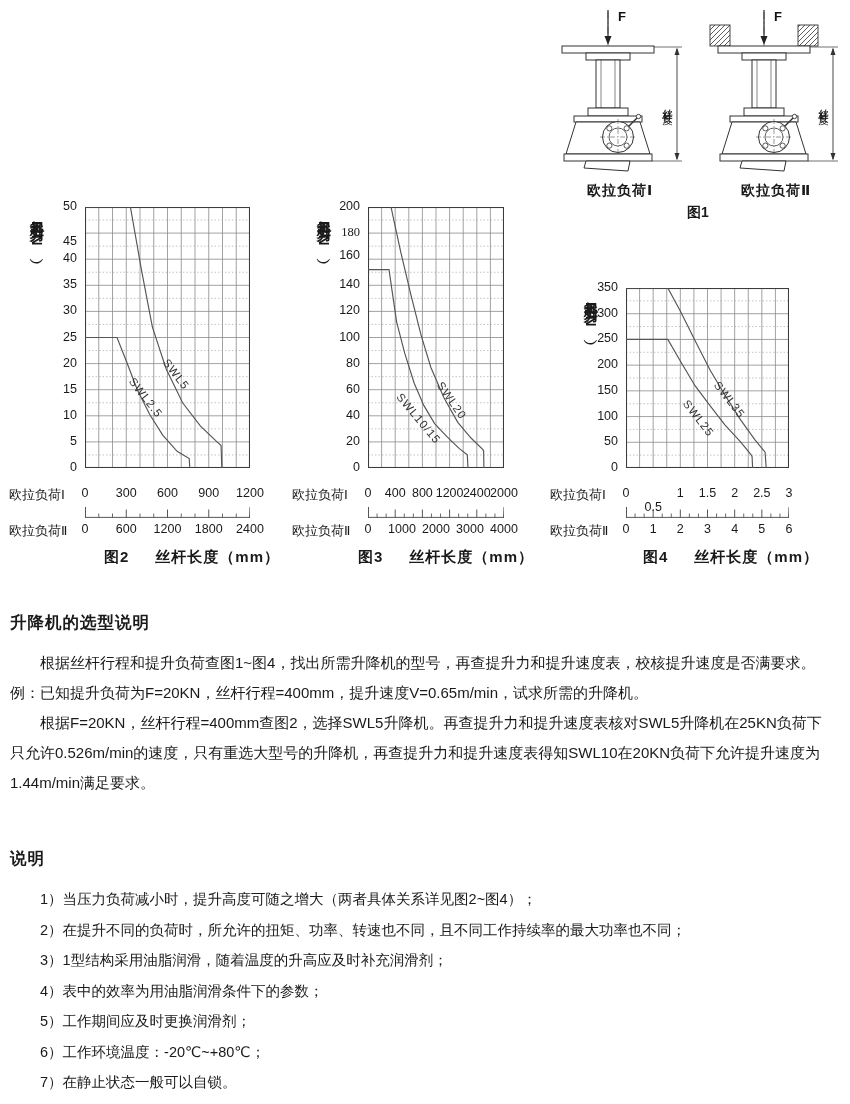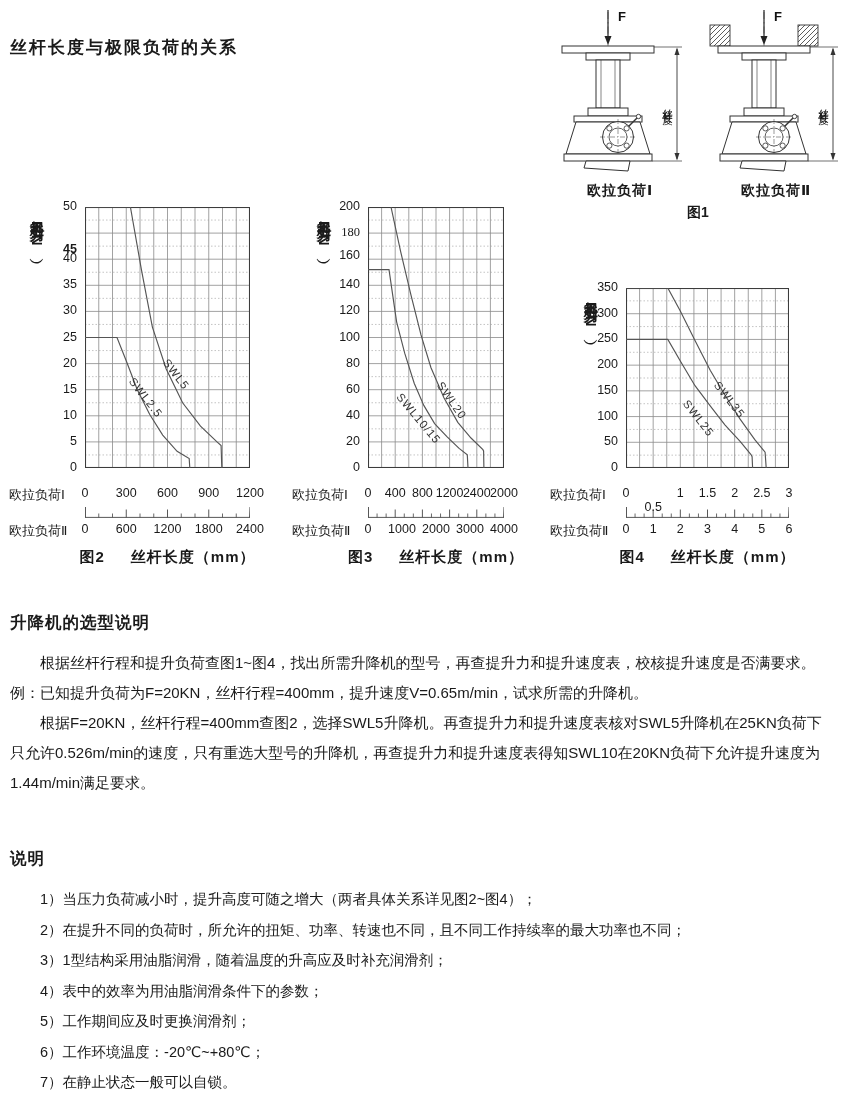--- a/index.html
+++ b/index.html
@@ -16,35 +16,34 @@
   .chart{position:absolute;}
   .y-title{position:absolute;top:2px;writing-mode:vertical-rl;font-size:15px;font-weight:600;
            letter-spacing:3px;white-space:nowrap;}
   .yticks{position:absolute;top:0;left:-40px;width:36px;}
   .yticks span{position:absolute;right:4px;font-size:12.5px;}
   .plot-svg{position:absolute;left:0;top:0;display:block;}
   .axis-row{position:absolute;left:0;height:16px;font-size:12.5px;}
   .axis-row .row-label{position:absolute;left:-76px;top:0;width:74px;font-size:13px;white-space:nowrap;}
   .axis-row .xtick{position:absolute;top:0;transform:translateX(-50%);white-space:nowrap;}
   .ruler-svg{position:absolute;left:0;}
-  .chart-caption{position:absolute;display:flex;justify-content:center;gap:26px;
+  .chart-caption{position:absolute;display:flex;justify-content:flex-end;gap:26px;
                  font-size:15px;font-weight:600;letter-spacing:1px;white-space:nowrap;}
   
   .section{position:absolute;left:10px;width:812px;}
   .section h2{font-size:16.5px;font-weight:bold;margin:0 0 14px 0;letter-spacing:1px;}
   .section p{font-size:15px;line-height:30px;margin:0;}
   .section p.indent{text-indent:2em;}
   .notes .note-item{font-size:14.5px;line-height:30.5px;padding-left:30px;}
 </style>
 </head>
 <body>
 
 <div class="page">
 
-  <div class="doc-title">丝杆长度与极限负荷的关系</div>
 
   <div class="fig1">
     <div class="fig1-row">
       <div class="jack">
         <div><svg width="144" height="170" viewBox="0 0 144 170">
               <defs>
                 <pattern id="hatch0" width="5" height="5" patternUnits="userSpaceOnUse">
                   <path d="M0,5 L5,0" stroke="#333" stroke-width="0.8"></path>
                 </pattern>
               </defs>
@@ -132,21 +131,21 @@
       <div class="yticks" style="height: 261px;">
         <span style="top: 253px;">0</span>
         <span style="top: 226.9px;">5</span>
         <span style="top: 200.8px;">10</span>
         <span style="top: 174.7px;">15</span>
         <span style="top: 148.6px;">20</span>
         <span style="top: 122.5px;">25</span>
         <span style="top: 96.4px;">30</span>
         <span style="top: 70.3px;">35</span>
         <span style="top: 44.2px;">40</span>
-        <span style="top: 35px; font-weight: bold;">45</span>
+        <span style="top: 27px;">45</span>
         <span style="top: -8px;">50</span>
       </div>
       <svg class="plot-svg" width="165" height="261">
         <line x1="13.75" y1="0" x2="13.75" y2="261" stroke="#8a8a8a" stroke-width="0.8"></line>
         <line x1="27.5" y1="0" x2="27.5" y2="261" stroke="#8a8a8a" stroke-width="0.8"></line>
         <line x1="41.25" y1="0" x2="41.25" y2="261" stroke="#8a8a8a" stroke-width="0.8"></line>
         <line x1="55" y1="0" x2="55" y2="261" stroke="#8a8a8a" stroke-width="0.8"></line>
         <line x1="68.75" y1="0" x2="68.75" y2="261" stroke="#8a8a8a" stroke-width="0.8"></line>
         <line x1="82.5" y1="0" x2="82.5" y2="261" stroke="#8a8a8a" stroke-width="0.8"></line>
         <line x1="96.25" y1="0" x2="96.25" y2="261" stroke="#8a8a8a" stroke-width="0.8"></line>

